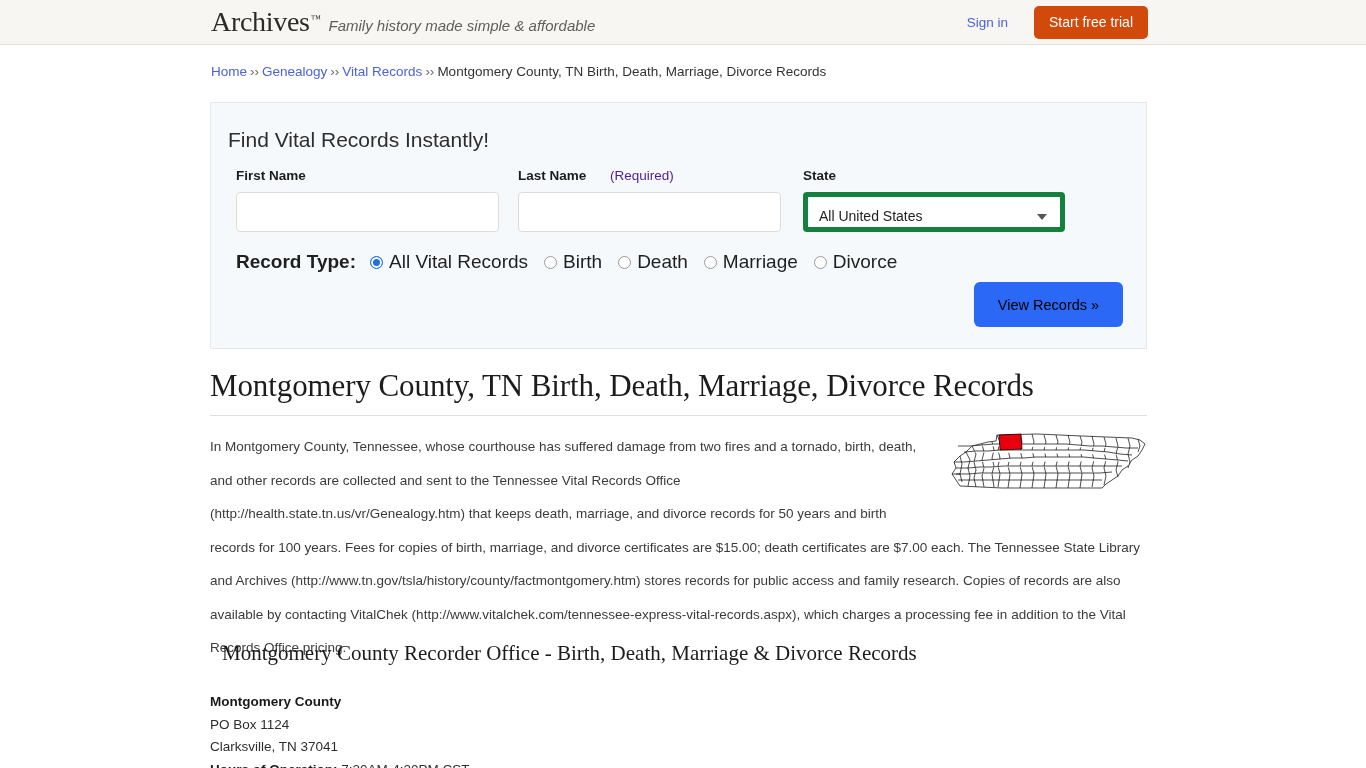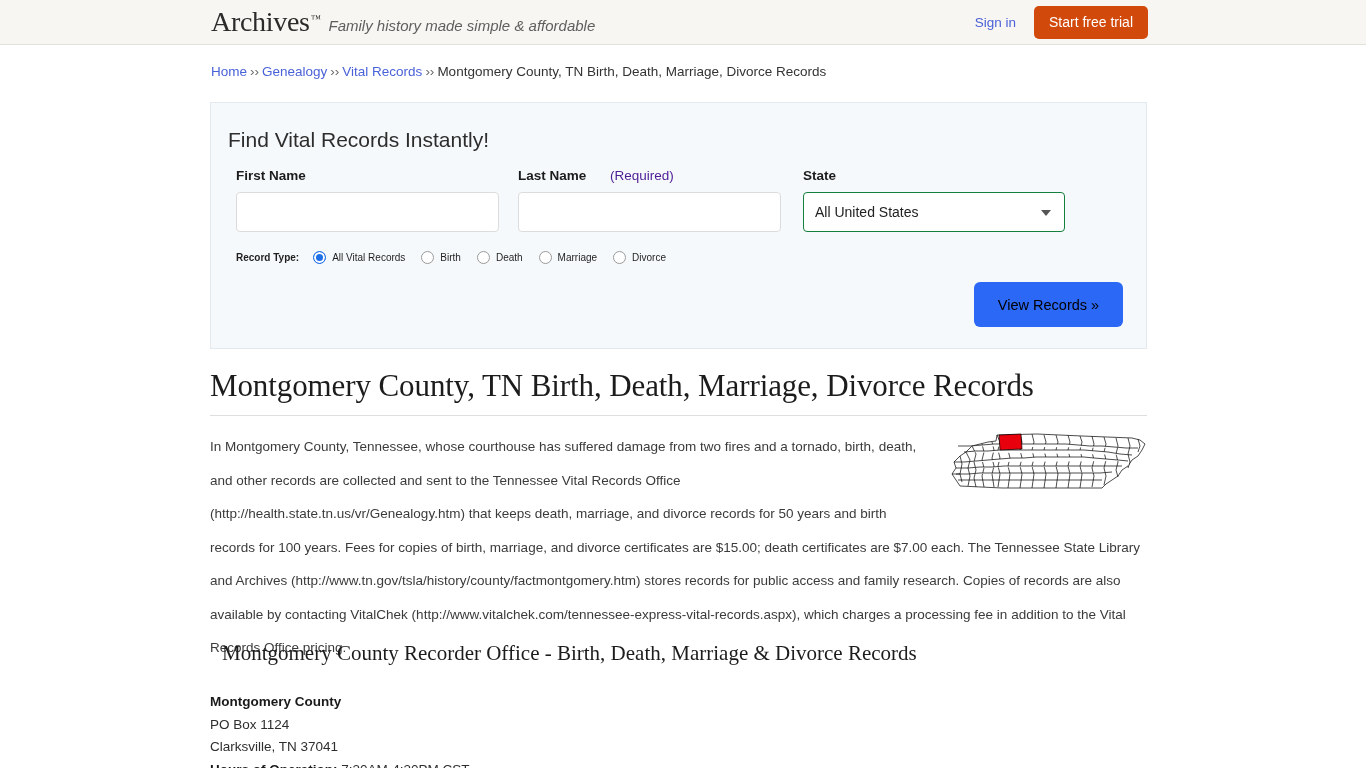--- a/index.html
+++ b/index.html
@@ -52,21 +52,21 @@
     font-size: 15px;
     color: #5e5e5e;
     margin-left: 9px;
   }
   .header-right {
     position: absolute;
     right: 218px;
     top: 6px;
     display: flex;
     align-items: center;
-    gap: 18px;
+    gap: 26px;
   }
   .signin-link {
     color: #4a62d8;
     font-size: 13.5px;
     text-decoration: none;
     cursor: pointer;
   }
   .trial-btn {
     background: #d2490c;
     color: #ffffff;
@@ -142,21 +142,21 @@
     outline: none;
   }
   .inp-first { left: 25px;  top: 89px; width: 263px; }
   .inp-last  { left: 307px; top: 89px; width: 263px; }
 
   .select-wrap {
     position: absolute;
     left: 592px; top: 89px;
     width: 262px; height: 40px;
     background: #ffffff;
-    border: 1px solid #15803d;
+    border: 5px solid #15803d;
     border-radius: 4px;
     cursor: pointer;
   }
   .select-value {
     position: absolute;
     left: 11px; top: 11px;
     font-size: 14px;
     color: #222;
   }
   .select-arrow {
@@ -167,21 +167,21 @@
     border-right: 5px solid transparent;
     border-top: 6px solid #555;
   }
 
   .record-row {
     position: absolute;
     left: 25px;
     top: 148px;
     display: flex;
     align-items: center;
-    font-size: 10px;
+    font-size: 19px;
     color: #1f1f1f;
   }
   .record-row .rt-label {
     font-weight: bold;
     margin-right: 14px;
   }
   .radio-opt {
     display: flex;
     align-items: center;
     margin-right: 16px;

